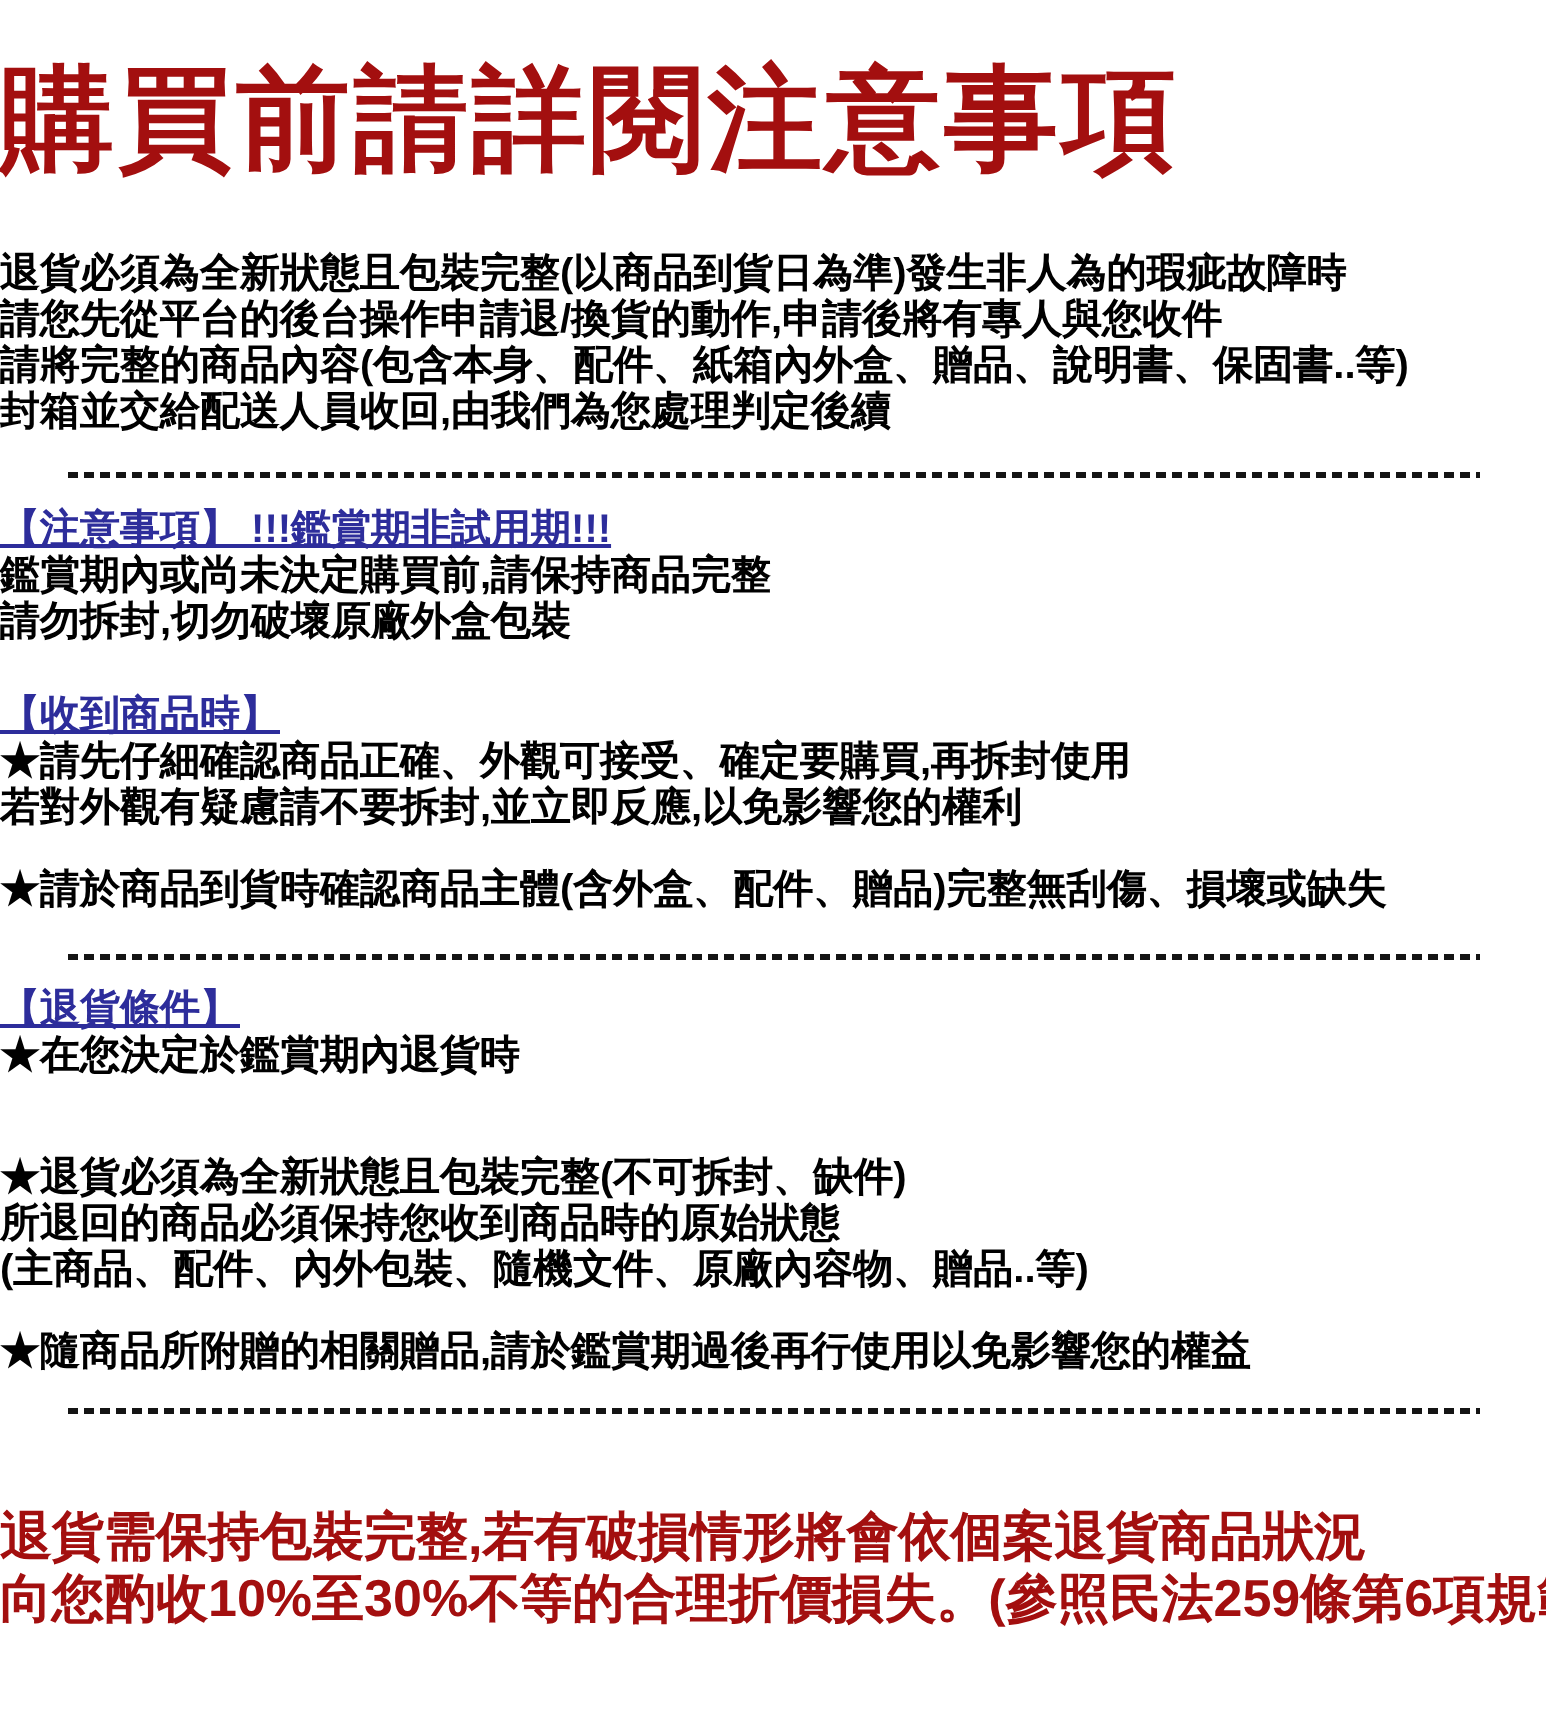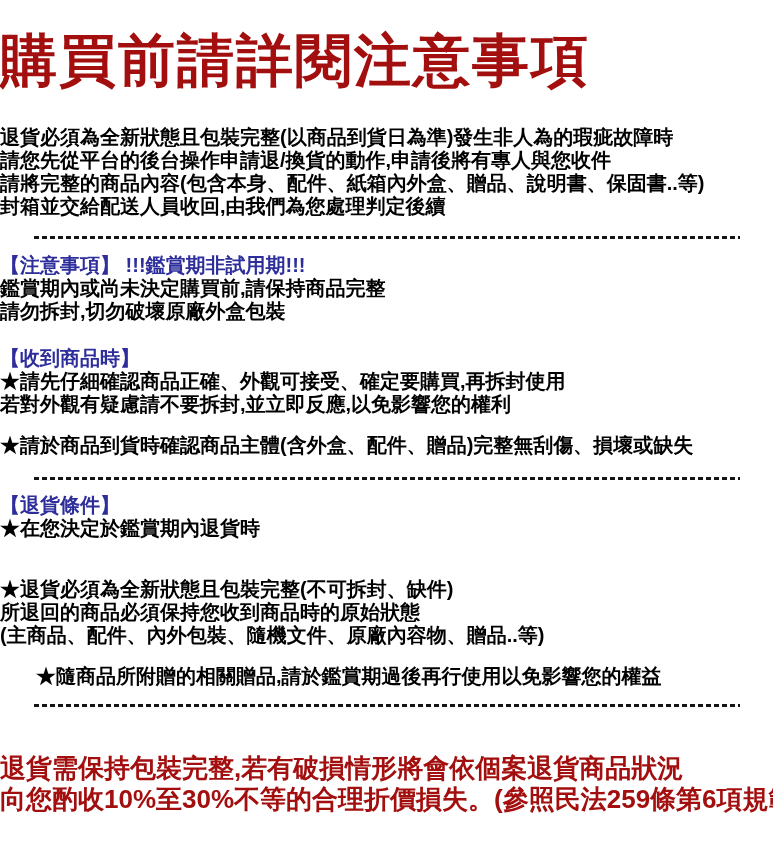--- a/index.html
+++ b/index.html
@@ -36,27 +36,28 @@
     margin: 18px auto 0 auto;
     background: repeating-linear-gradient(90deg, #141414 0px, #141414 5px, transparent 5px, transparent 8px);
   }
   .divider.d2 { margin-top: 20px; }
   .divider.d3 { margin-top: 16px; }
   .section-heading {
     color: #2d2d9b;
     font-size: 20px;
     line-height: 23px;
     white-space: nowrap;
+    text-decoration: underline;
   }
   .notice-block { margin-top: 15px; }
   .receipt-block { margin-top: 24px; }
   .standalone-note { margin-top: 18px; }
   .returns-block { margin-top: 14px; }
   .returns-group2 { margin-top: 38px; }
-  .returns-note { margin-top: 18px; padding-left: 36px; }
+  .returns-note { margin-top: 18px; }
   .footer-warning {
     margin-top: 46px;
     color: #a30f0f;
     font-size: 26px;
     line-height: 31px;
   }
   .footer-warning .footer-line { white-space: nowrap; }
 </style>
 </head>
 <body>

